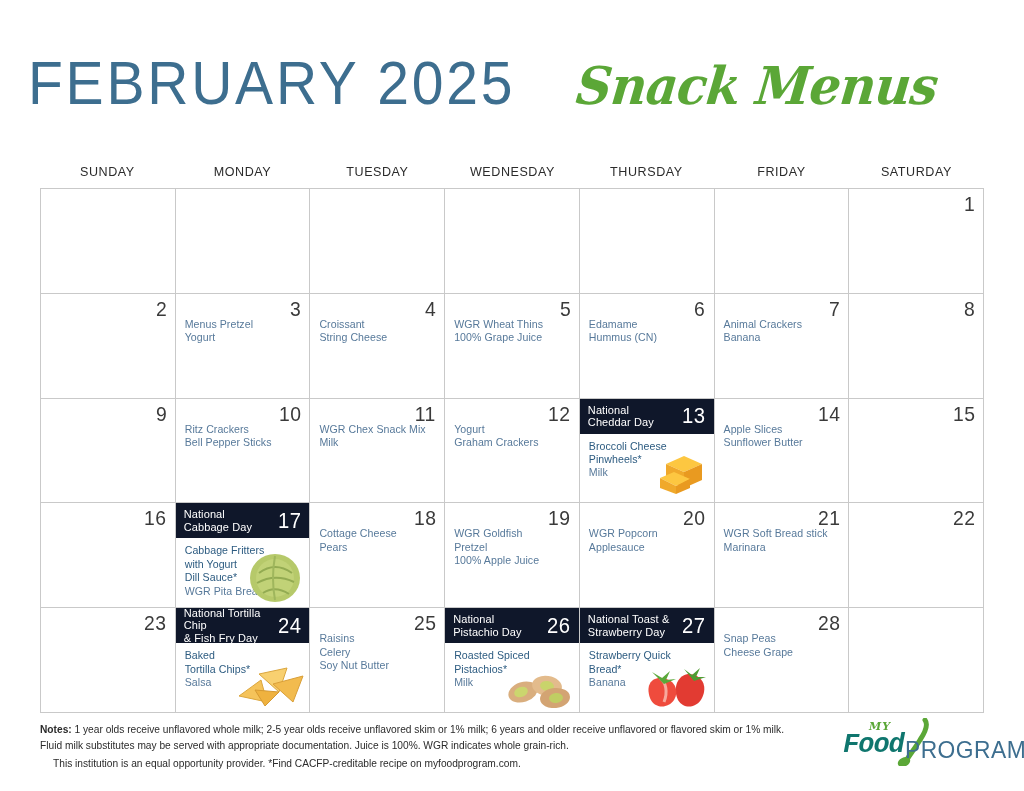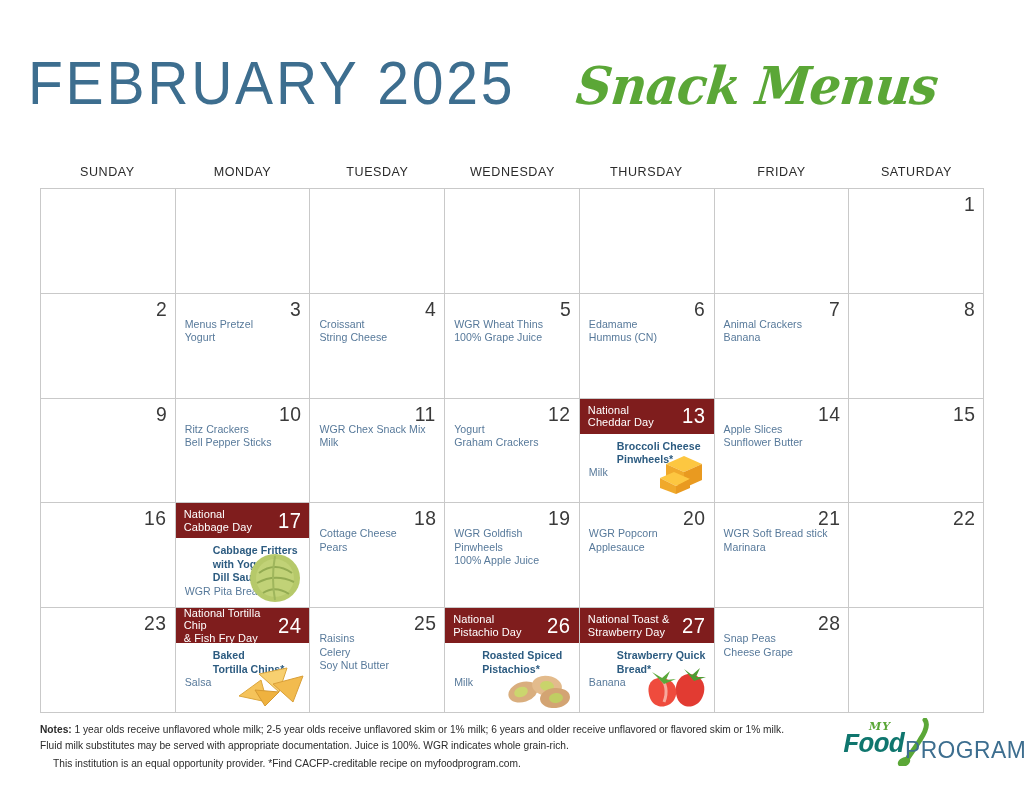--- a/index.html
+++ b/index.html
@@ -54,40 +54,40 @@
   }
   .cell.highlight{border-top:0;}
   .daynum{
     position:absolute;right:8px;top:3px;
     font-family:"Liberation Sans Narrow","Liberation Sans",sans-serif;
     font-size:21px;color:#3a3a3a;font-weight:300;letter-spacing:.5px;
     transform:scaleX(.92);transform-origin:right top;
   }
   
   .banner{
-    position:absolute;left:0;top:0;right:0;height:35px;background:#7f1d1d;
+    position:absolute;left:0;top:0;right:0;height:35px;background:#0f172a;
     display:flex;align-items:center;justify-content:space-between;
     padding:0 7px 0 8px;box-sizing:border-box;
   }
   .banner-label{
     color:#ffffff;font-size:11px;line-height:12.5px;font-weight:400;
     font-family:"Liberation Sans",sans-serif;letter-spacing:.1px;
     white-space:pre-line;
   }
   .banner-num{
     color:#ffffff;font-family:"Liberation Sans Narrow","Liberation Sans",sans-serif;
     font-size:22px;font-weight:300;line-height:22px;letter-spacing:.5px;
     transform:scaleX(.92);
   }
   .menu{
     position:absolute;left:9px;top:24px;right:6px;
     font-size:10.6px;line-height:13.4px;color:#57799a;letter-spacing:.05px;
   }
   .cell.highlight .menu{top:41px;}
-  .menu .feature{color:#2c5b80;font-weight:bold;margin-left:28px;}
+  .menu .feature{color:#2c5b80;font-weight:normal;}
   .menu .line{white-space:nowrap;}
 
   
   .art{position:absolute;pointer-events:none;}
 
   
   .notes{
     position:absolute;left:40px;top:722px;width:745px;
     font-size:10.2px;line-height:15.6px;color:#2b2b2b;
     font-family:"Liberation Sans Narrow","Liberation Sans",sans-serif;
@@ -269,21 +269,21 @@
         <div class="daynum">18</div>
         <div class="menu">
           <div class="line">Cottage Cheese</div>
           <div class="line">Pears</div>
         </div>
       </div>
       <div class="cell">
         <div class="daynum">19</div>
         <div class="menu">
           <div class="line">WGR Goldfish</div>
-          <div class="line">Pinwheels</div>
+          <div class="line">Pretzel</div>
           <div class="line">100% Apple Juice</div>
         </div>
       </div>
       <div class="cell">
         <div class="daynum">20</div>
         <div class="menu">
           <div class="line">WGR Popcorn</div>
           <div class="line">Applesauce</div>
         </div>
       </div>

